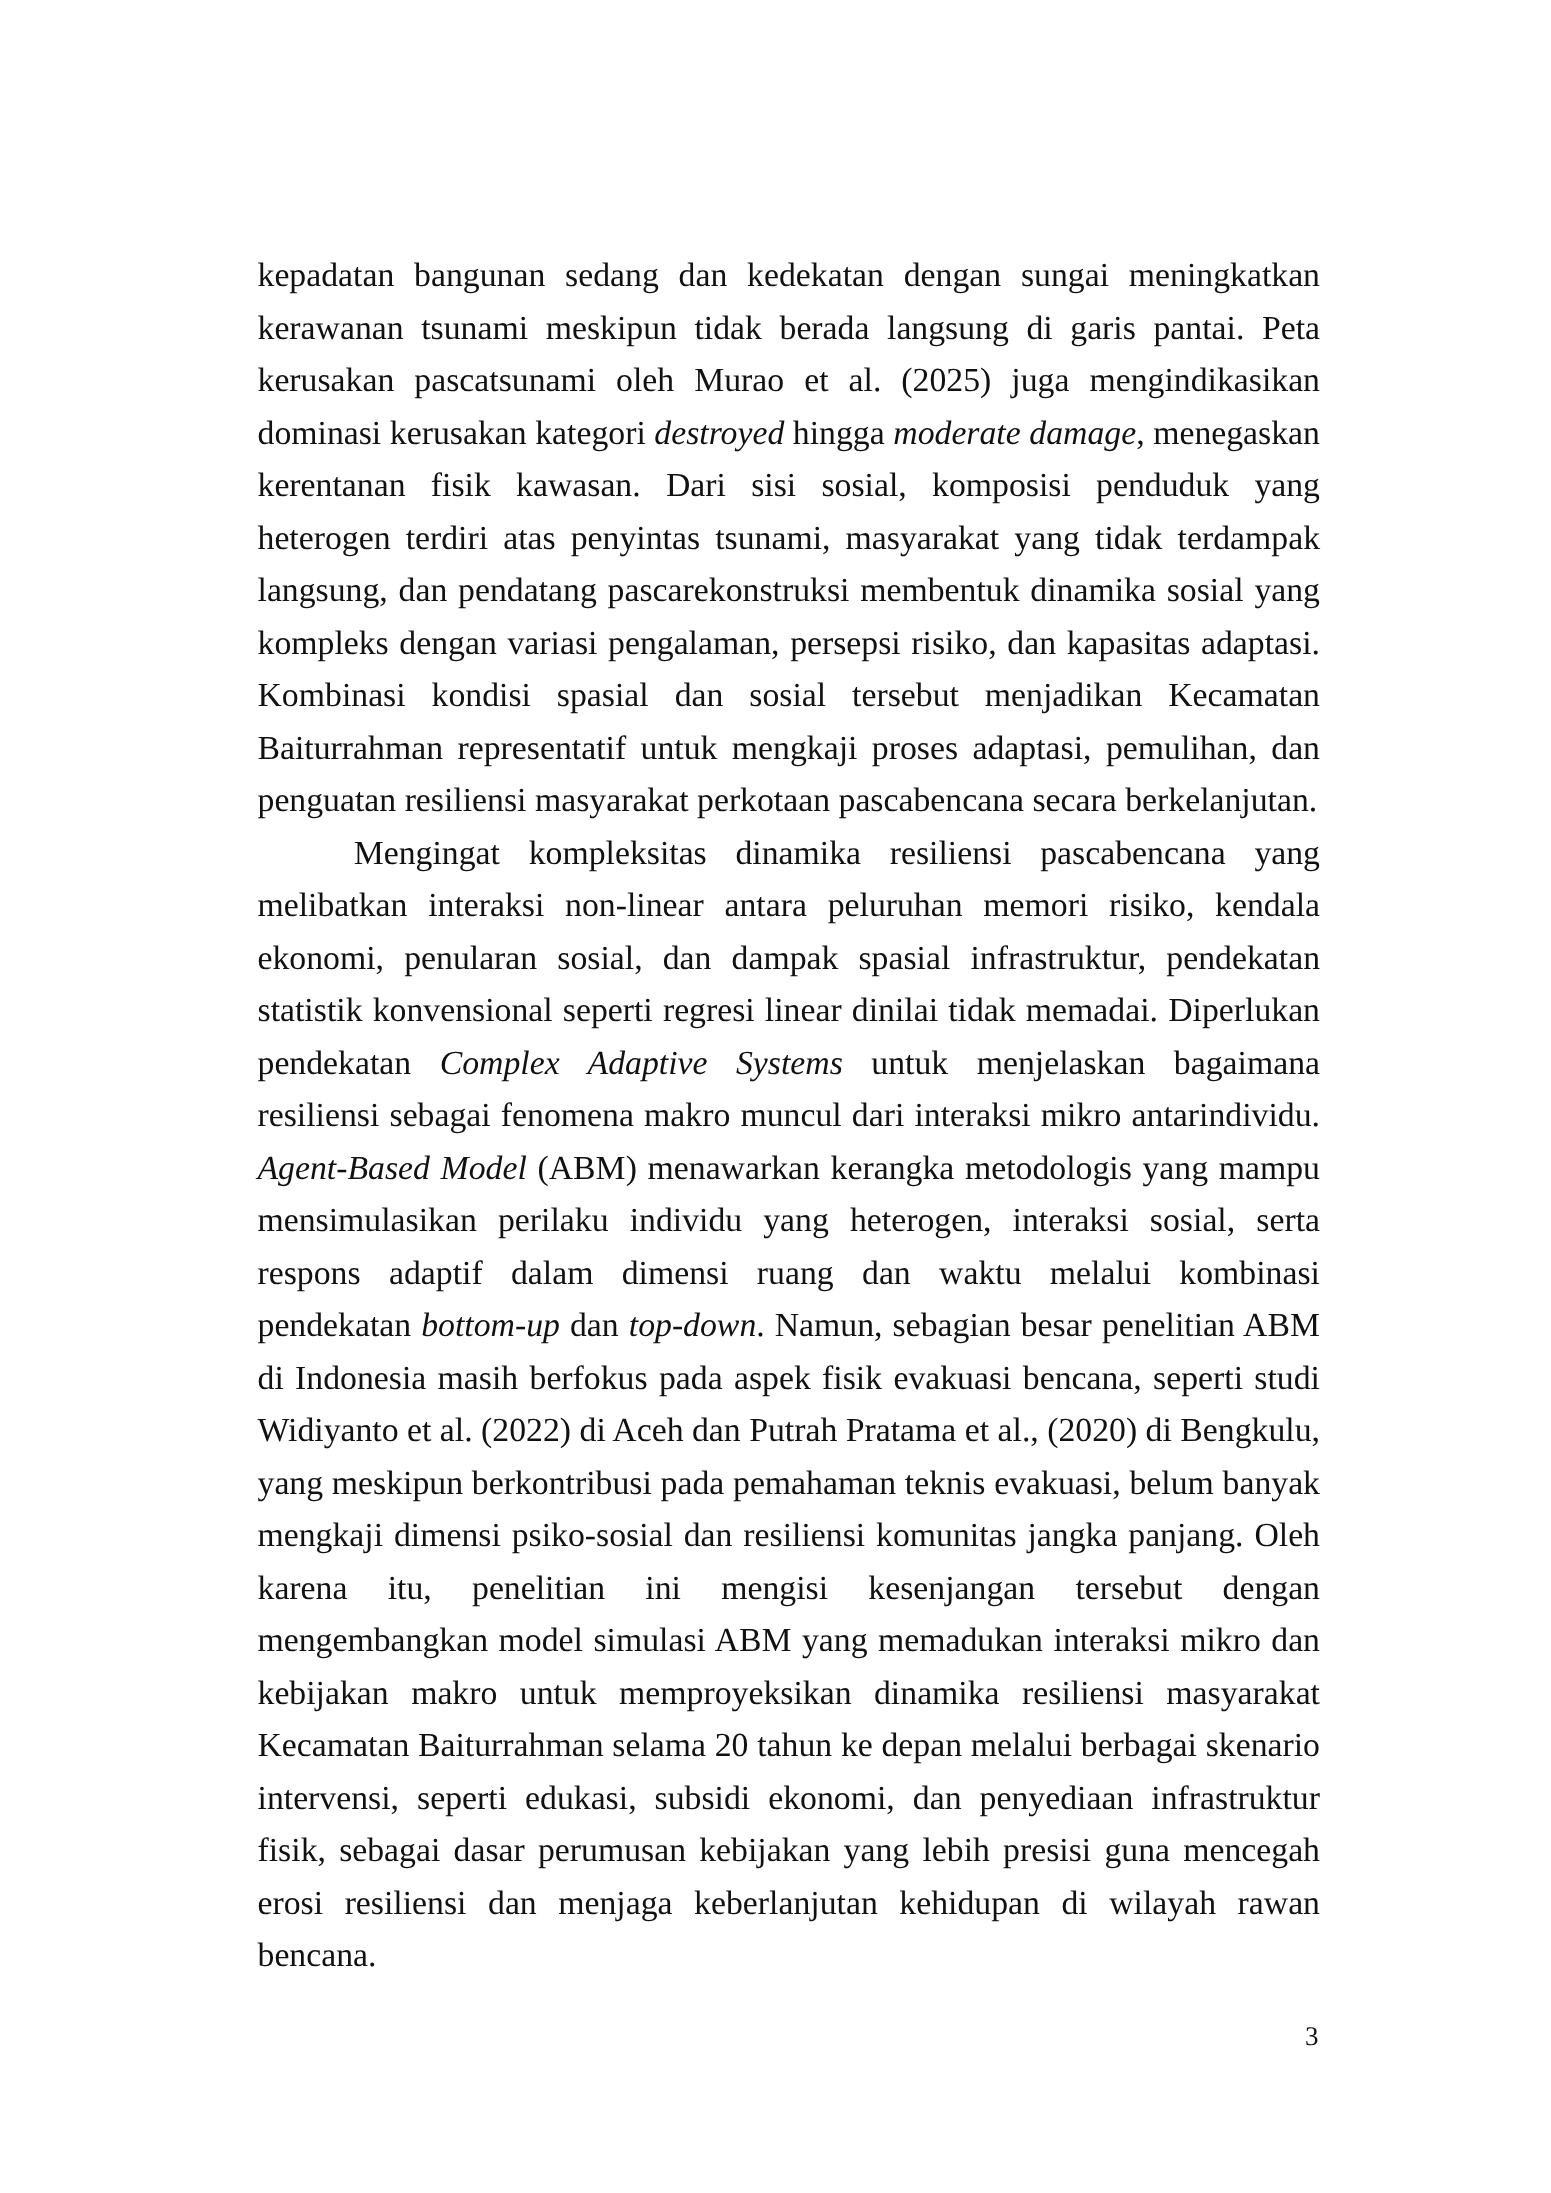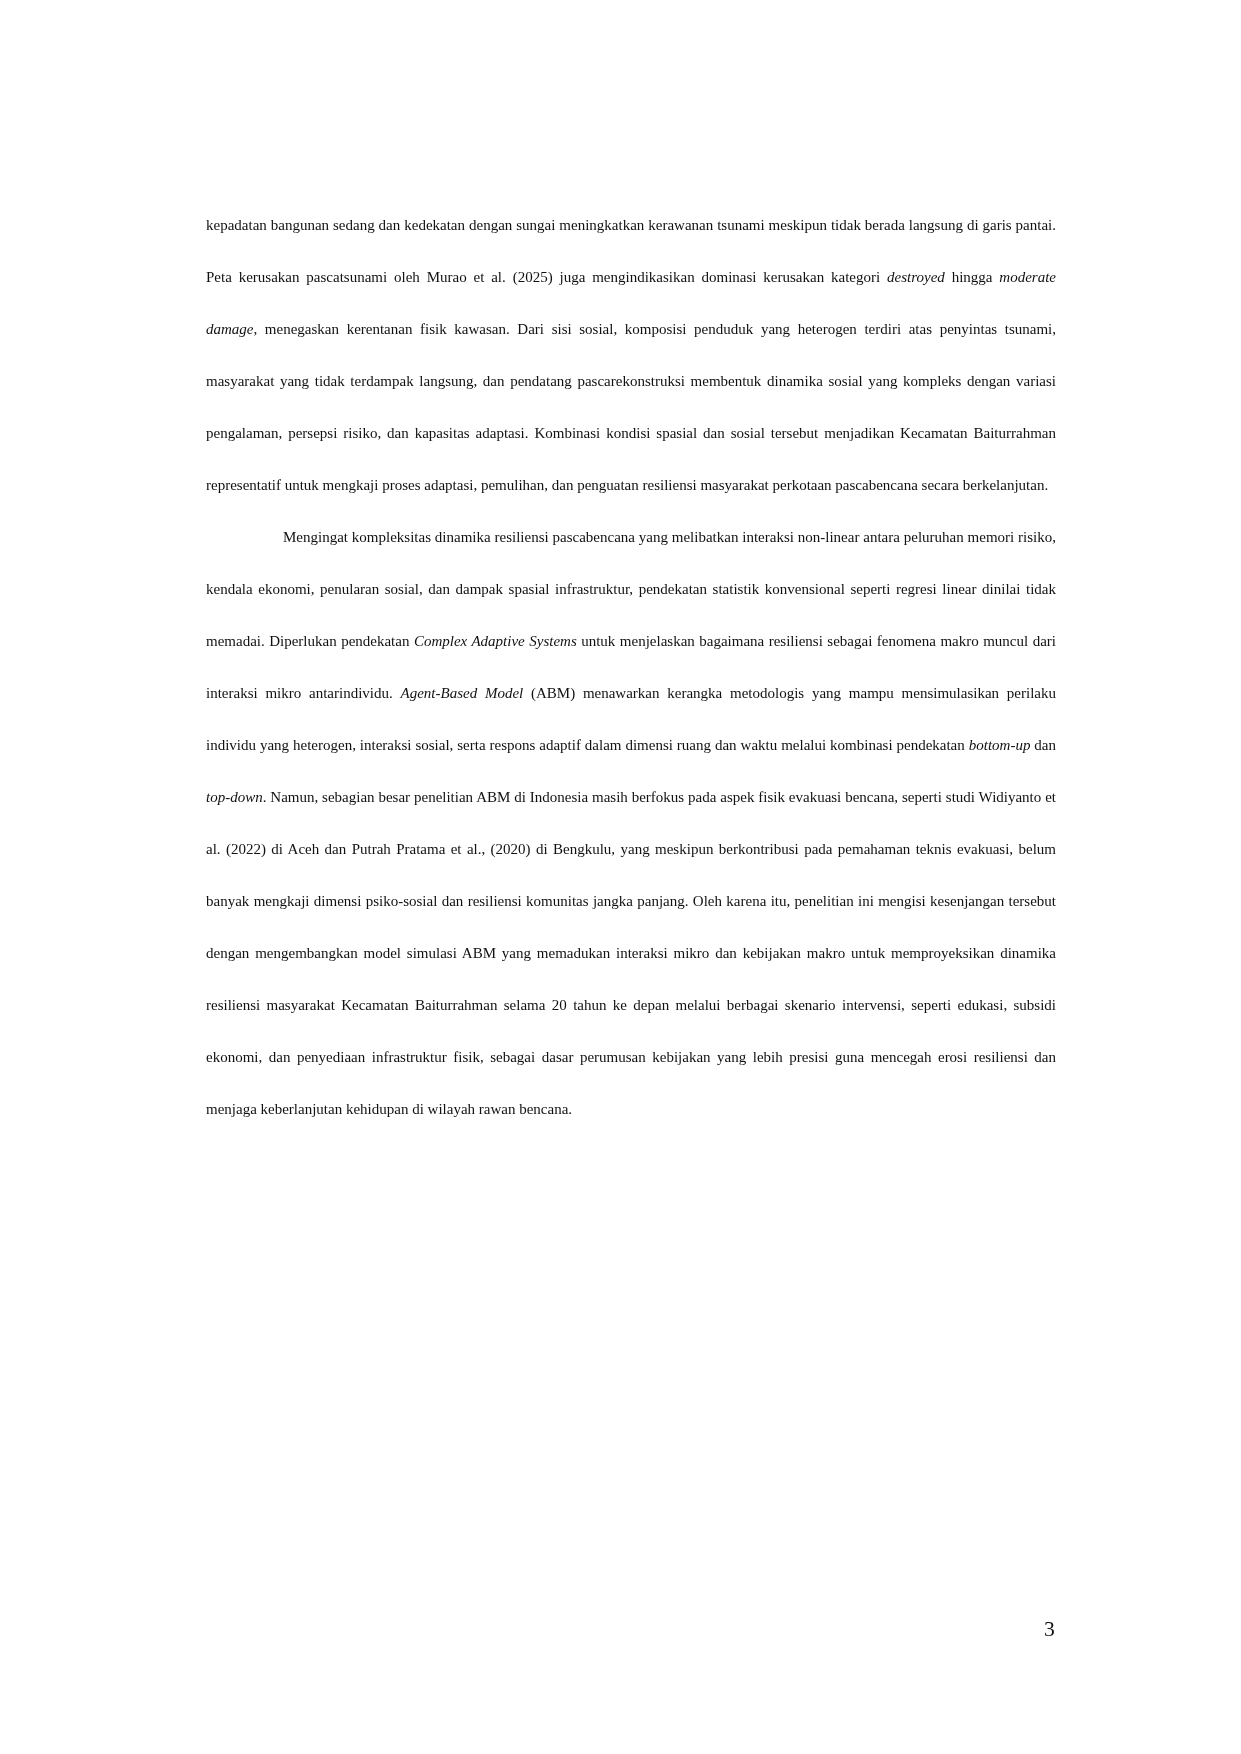--- a/index.html
+++ b/index.html
@@ -13,22 +13,22 @@
       position: relative;
       overflow: hidden;
       color: #111111;
       font-family: "Liberation Serif", "DejaVu Serif", serif;
     }
     .page-body {
       position: absolute;
       left: 206px;
       top: 199px;
       width: 850px;
-      font-size: 15px;
-      line-height: 52px;
+      font-size: 27px;
+      line-height: 42px;
       text-align: justify;
       hyphens: none;
     }
     .para {
       margin: 0;
       padding: 0;
     }
     .para.indent {
       text-indent: 77px;
     }

